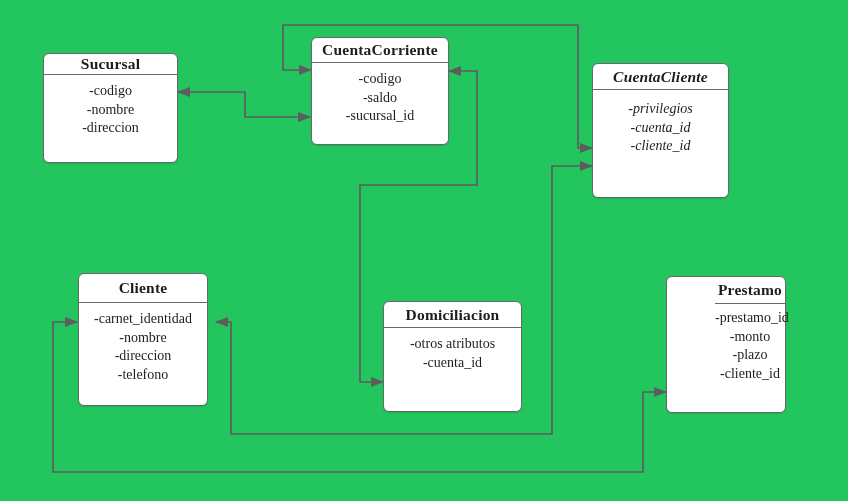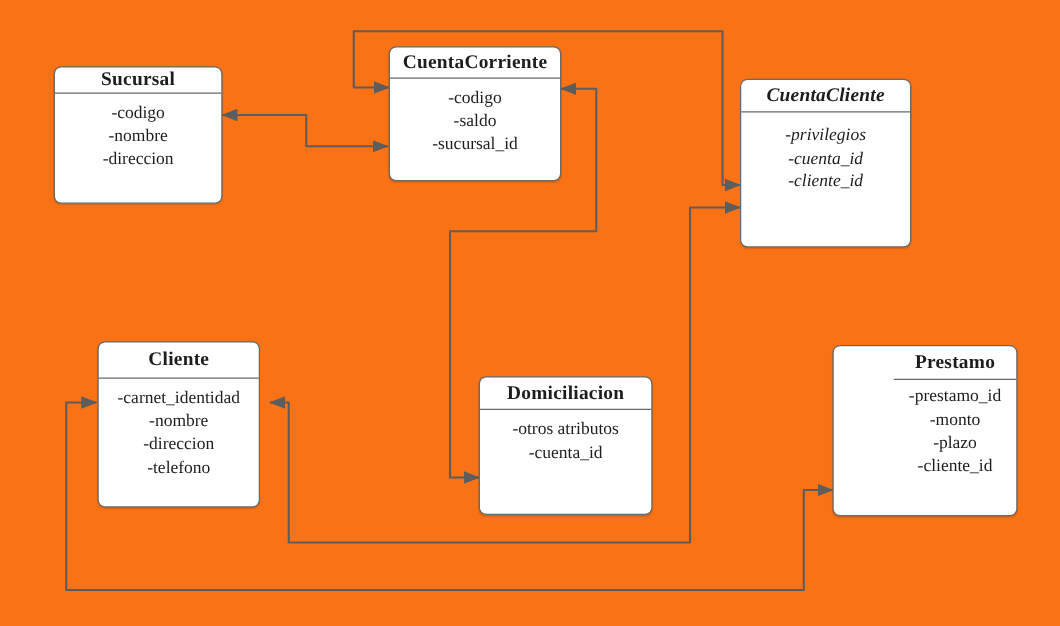--- a/index.html
+++ b/index.html
@@ -1,20 +1,20 @@
 <!DOCTYPE html>
 <html><head>
 <meta charset="utf-8">
 <style>
   html, body { margin: 0; padding: 0; background: #ffffff; }
   #canvas {
     position: relative;
     width: 848px;
     height: 501px;
-    background: #f97316;
+    background: #22c55e;
     font-family: "Liberation Serif", "DejaVu Serif", serif;
     overflow: hidden;
   }
   #wires {
     position: absolute;
     left: 0; top: 0;
     width: 848px; height: 501px;
   }
   .entity {
     position: absolute;
@@ -104,21 +104,21 @@
   </div>
 
   <div class="entity" style="left:383px; top:301px; width:139px; height:111px;text-align:center;">
     <div class="ehead" style="height:26px">Domiciliacion</div>
     <div class="ebody">
       <div class="attr">-otros atributos</div>
       <div class="attr">-cuenta_id</div>
     </div>
   </div>
 
-  <div class="entity" style="left:666px; top:276px; width:148px; height:137px;padding-left:48px;">
+  <div class="entity" style="left:666px; top:276px; width:120px; height:137px;padding-left:48px;">
     <div class="ehead" style="height:27px">Prestamo</div>
     <div class="ebody" style="padding-top:5px">
       <div class="attr">-prestamo_id</div>
       <div class="attr">-monto</div>
       <div class="attr">-plazo</div>
       <div class="attr">-cliente_id</div>
     </div>
   </div>
 
 </div>

